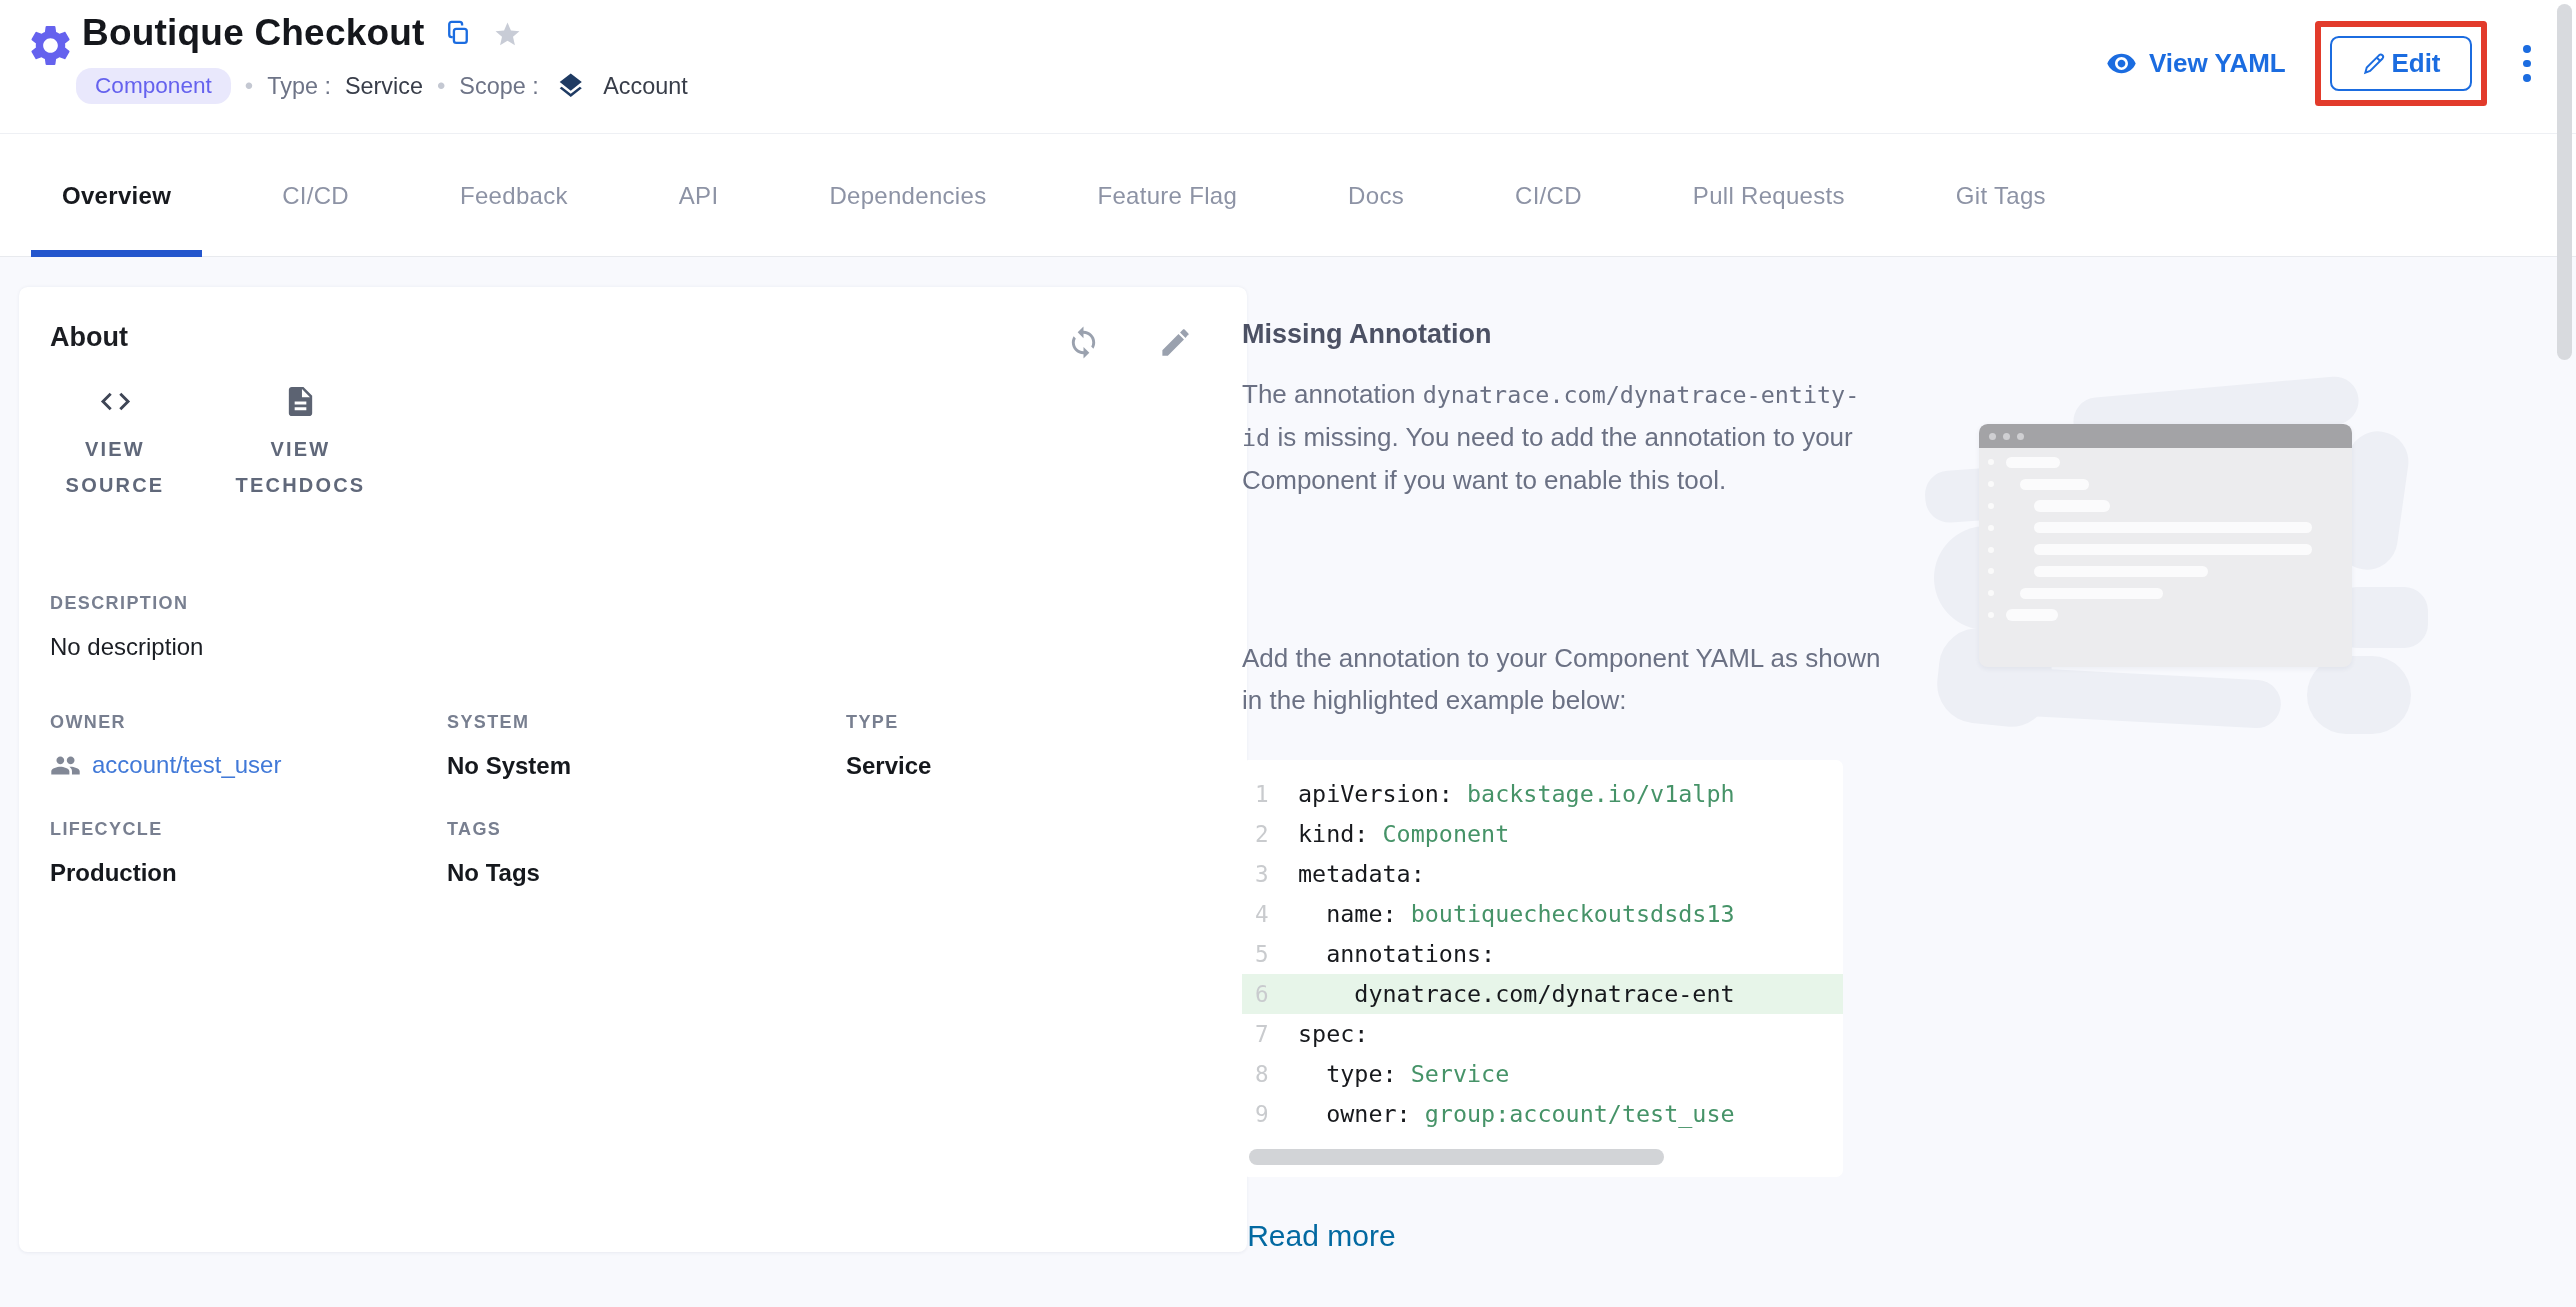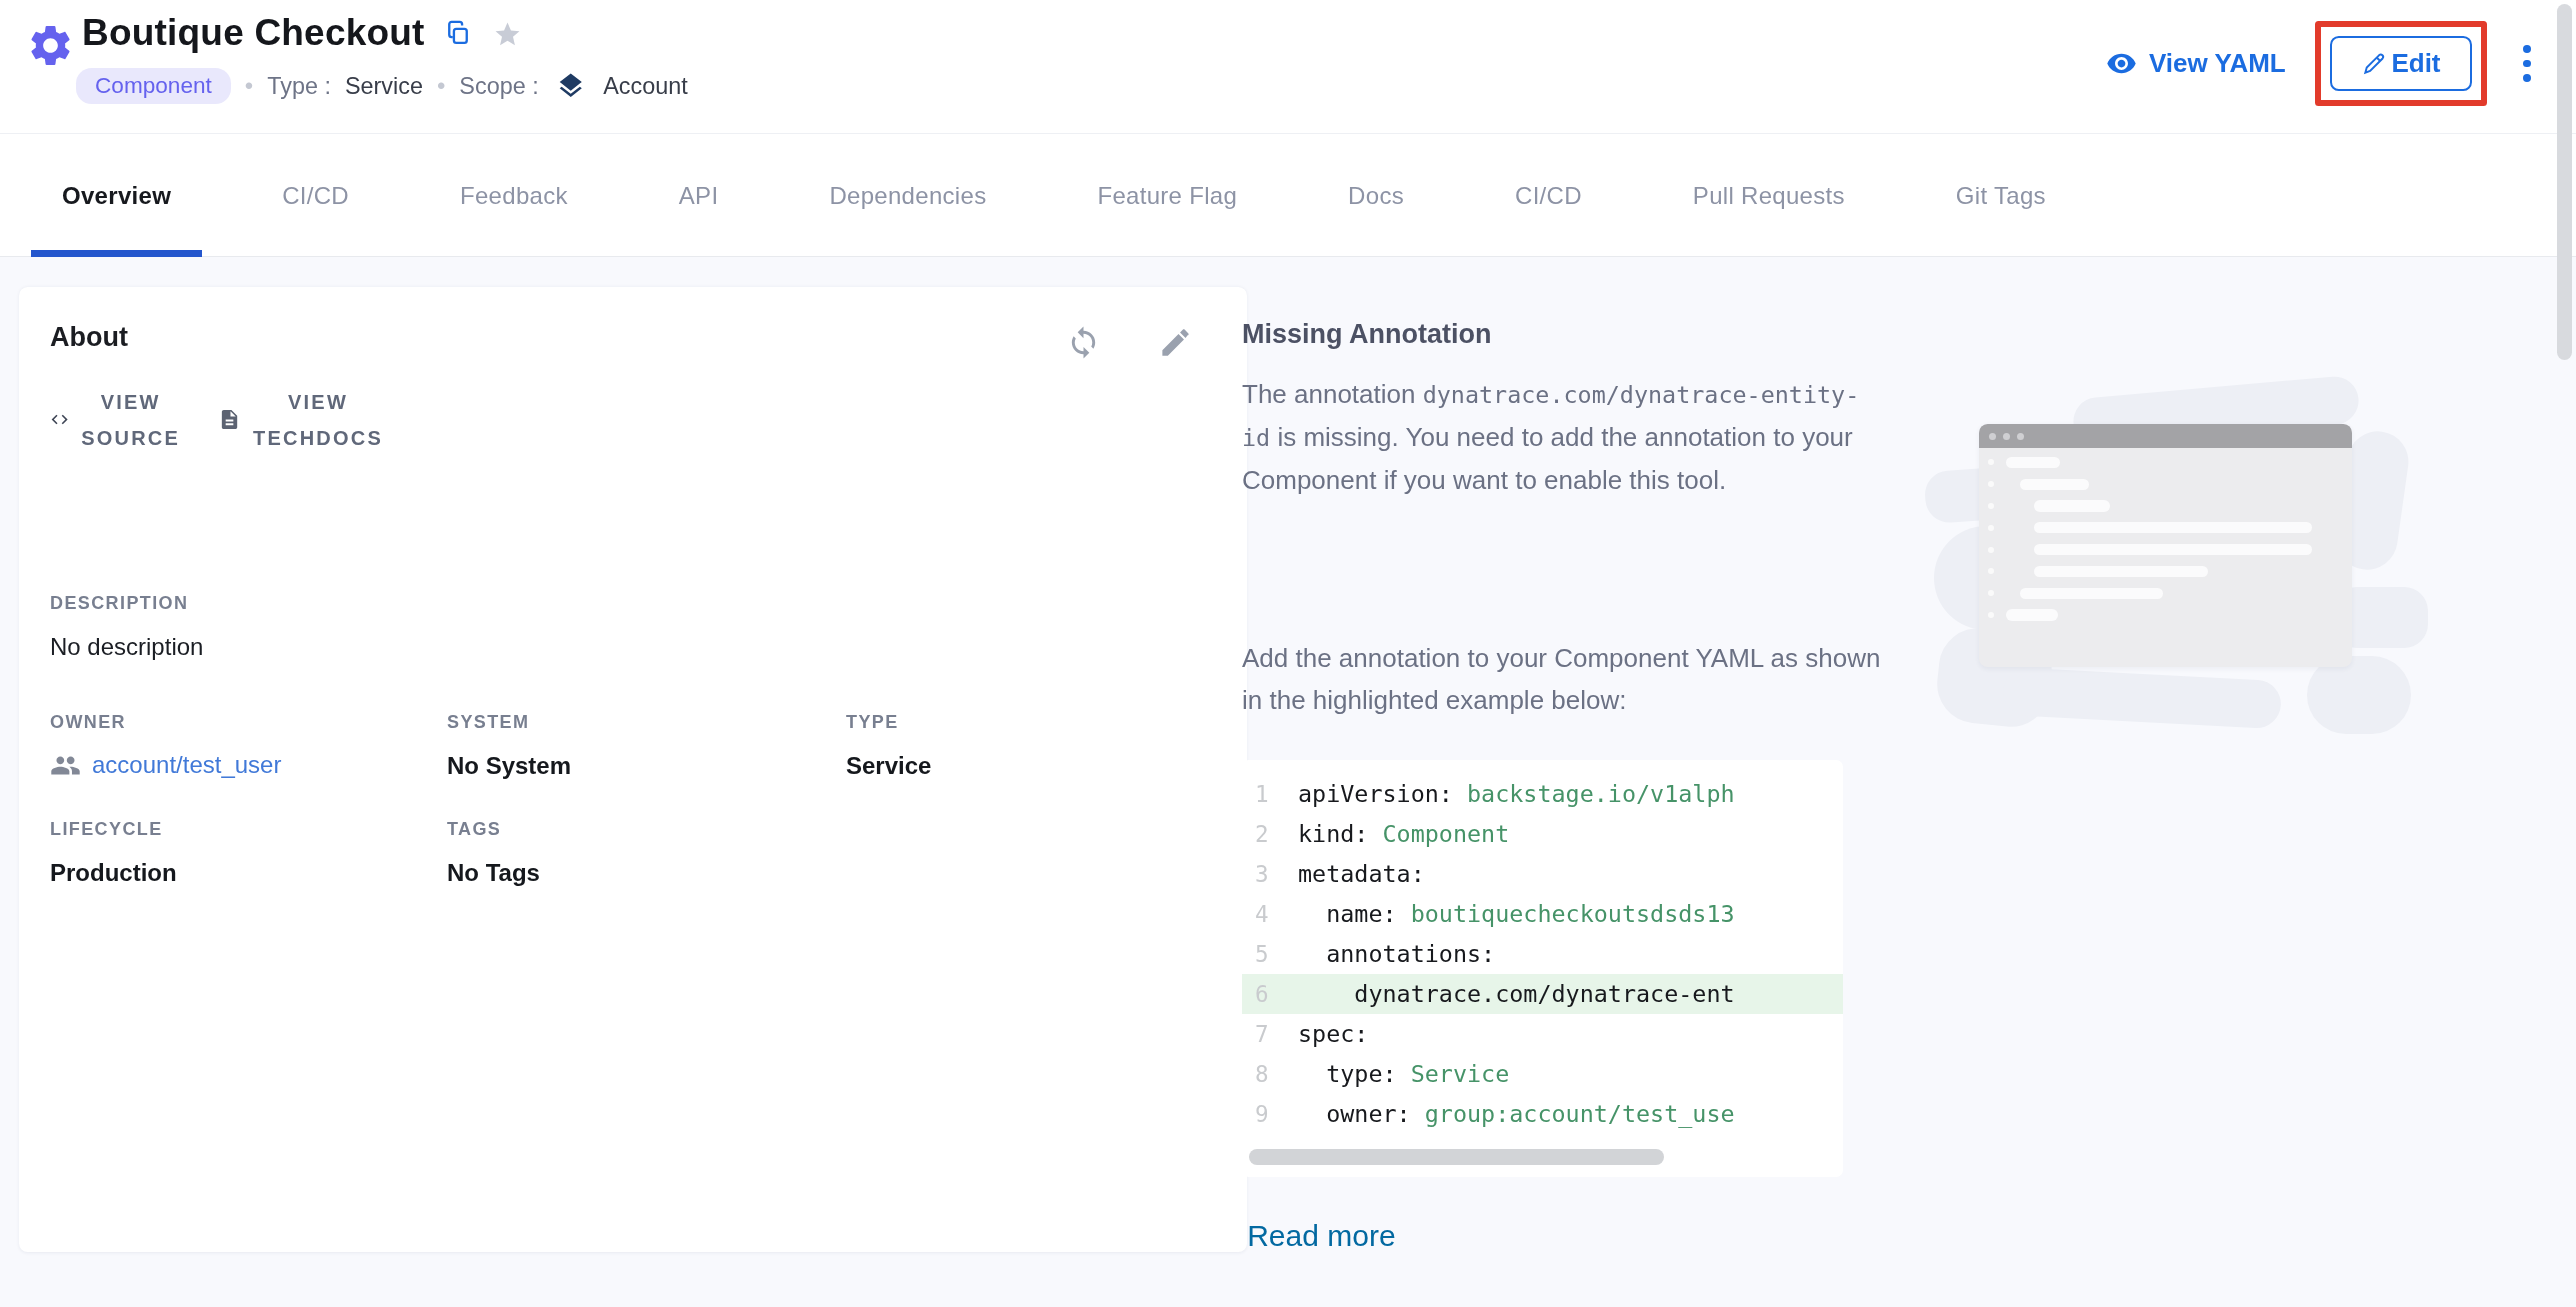--- a/index.html
+++ b/index.html
@@ -48,21 +48,21 @@
   
   .content { position:absolute; top:257px; left:0; right:0; bottom:0; background:#f8f9fd; }
 
   
   .about-card { position:absolute; left:19px; top:29.5px; width:1228px; height:965px; background:#fff;
                 border-radius:8.7px; box-shadow:0 0.9px 3.5px rgba(25,39,80,.07); }
   .about-title { position:absolute; left:31px; top:35px; font-size:27px; font-weight:700; color:#1b1d22; }
   .card-actions { position:absolute; right:54px; top:38px; display:flex; gap:57px; color:#9aa1ae; }
   .card-actions svg { width:35px; height:35px; cursor:pointer; }
   .view-actions { position:absolute; left:31px; top:97px; display:flex; gap:38px; }
-  .view-action { display:flex; align-items:center; gap:12px; cursor:pointer; }
+  .view-action { display:flex; flex-direction:column; align-items:center; gap:12px; cursor:pointer; }
   .view-action svg { width:35px; height:35px; }
   .code-ic { color:#3e4555; }
   .doc-ic { color:#5c6372; }
   .view-action .va-label { font-size:20px; font-weight:600; letter-spacing:2.2px; color:#60687a;
                            text-align:center; line-height:1.8; }
   .va-source { width:130px; }
   .va-docs { width:165px; }
   .field-label { font-size:18px; font-weight:700; letter-spacing:1.4px; color:#787f90; }
   .field-value { font-size:24px; color:#15181d; font-weight:600; margin-top:19px; }
   .field-value.regular { font-weight:400; color:#1b1e24; }

